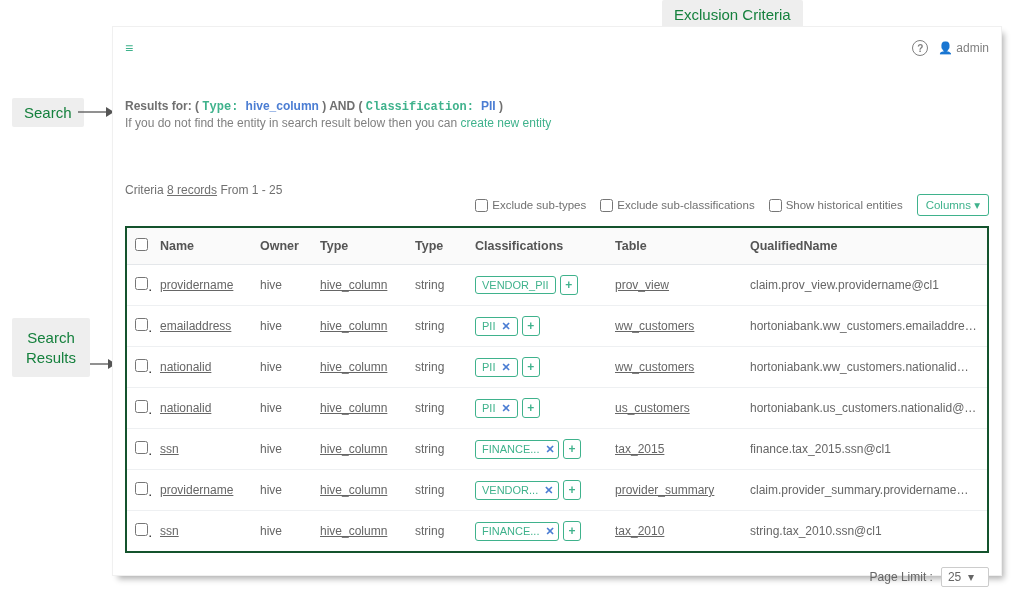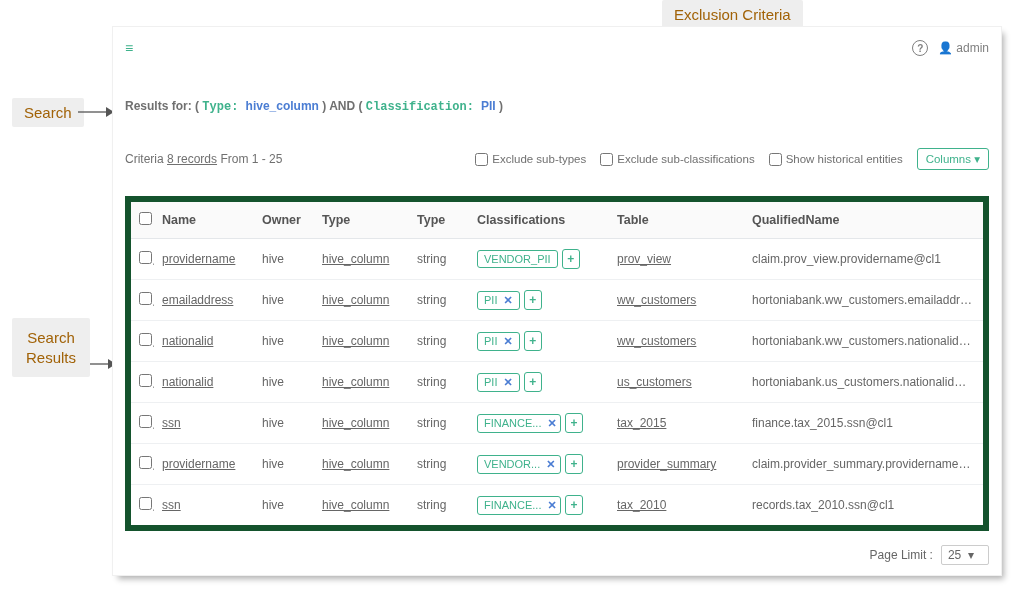--- a/index.html
+++ b/index.html
@@ -11,21 +11,21 @@
     position: relative;
     width: 1024px;
     height: 591px;
     overflow: hidden;
   }
   
   .callout {
     position: absolute;
     background: #eeeeee;
     padding: 10px 14px;
-    color: #a16207;
+    color: #15803d;
     font-size: 15px;
     border-radius: 2px;
   }
   .callout-sm { font-size: 15px; padding: 6px 12px; }
   .arrow { position: absolute; pointer-events: none; }
 
   .app {
     position: absolute;
     left: 112px;
     top: 26px;
@@ -52,31 +52,31 @@
   .results-for .val { color:#4b7dd3; }
   .helper { color:#808080; margin-top:2px; }
   .helper .link { color:#3fb28c; cursor:pointer; }
 
   .toolbar {
     display:flex; justify-content:space-between; align-items:center;
     margin-top: 34px;
     color:#707070;
   }
   .toolbar .left .rec { text-decoration:underline; }
-  .toolbar .right { display:flex; align-items:center; gap:14px; }
+  .toolbar .right { display:flex; align-items:center; gap:14px;margin-top:30px; }
   .chk { display:flex; align-items:center; gap:4px; font-size:11.5px; }
   .chk input { accent-color:#3fb28c; }
   .columns-btn {
     border:1px solid #3fb28c; color:#3fb28c; background:#fff;
     padding:3px 8px; border-radius:3px; font-size:11.5px; cursor:pointer;
   }
 
   table.data {
-    width:100%; border-collapse:collapse; margin-top:26px;
-    border:6px solid #14532d; table-layout:fixed;
+    width:100%; border-collapse:collapse; margin-top:10px;
+    border:2px solid #14532d; table-layout:fixed;
   }
   table.data th {
     background:#fafafa; border-bottom:1px solid #e4e7ea;
     text-align:left; padding:10px 8px; font-size:12.5px; color:#555; font-weight:700;
   }
   table.data td {
     border-bottom:1px solid #eef0f2;
     padding:10px 8px; font-size:12px; color:#666;
     overflow:hidden; text-overflow:ellipsis; white-space:nowrap;
   }
@@ -141,20 +141,23 @@
       <span style="display:flex;align-items:flex-end;gap:3px;">
         <span class="user-icon"></span>
         <span>admin</span>
       </span>
     </div>
   </div>
 
   <div class="results-header">
     <div class="results-for">
       <span>Results for: ( </span><span class="lbl">Type: </span><span class="val">hive_column</span><span> ) AND ( </span><span class="lbl">Classification: </span><span class="val">PII</span><span> )</span>
+    </div>
+    <div class="helper">
+      <span>If you do not find the entity in search result below then you can </span><span class="link">create new entity</span>
     </div>
   </div>
 
   <div class="toolbar">
     <div class="left">
       <span>Criteria </span><span class="rec">8 records</span><span> From 1 - 25</span>
     </div>
     <div class="right">
       <label class="chk">
           <input type="checkbox" style="">
@@ -282,21 +285,21 @@
           <td>hive</td>
           <td class="link-cell">hive_column</td>
           <td>string</td>
           <td>
             <div class="class-wrap">
               <span class="tag">FINANCE...<span class="x">✕</span></span>
               <span class="plus">+</span>
             </div>
           </td>
           <td class="link-cell">tax_2010</td>
-          <td>records.tax_2010.ssn@cl1</td>
+          <td>string.tax_2010.ssn@cl1</td>
         </tr>
       </tbody>
   </table>
 
   <div class="footer">
     <span>Page Limit :</span>
     <span class="page-limit-select"><span>25</span> &nbsp;▾</span>
   </div>
 </div>
 

